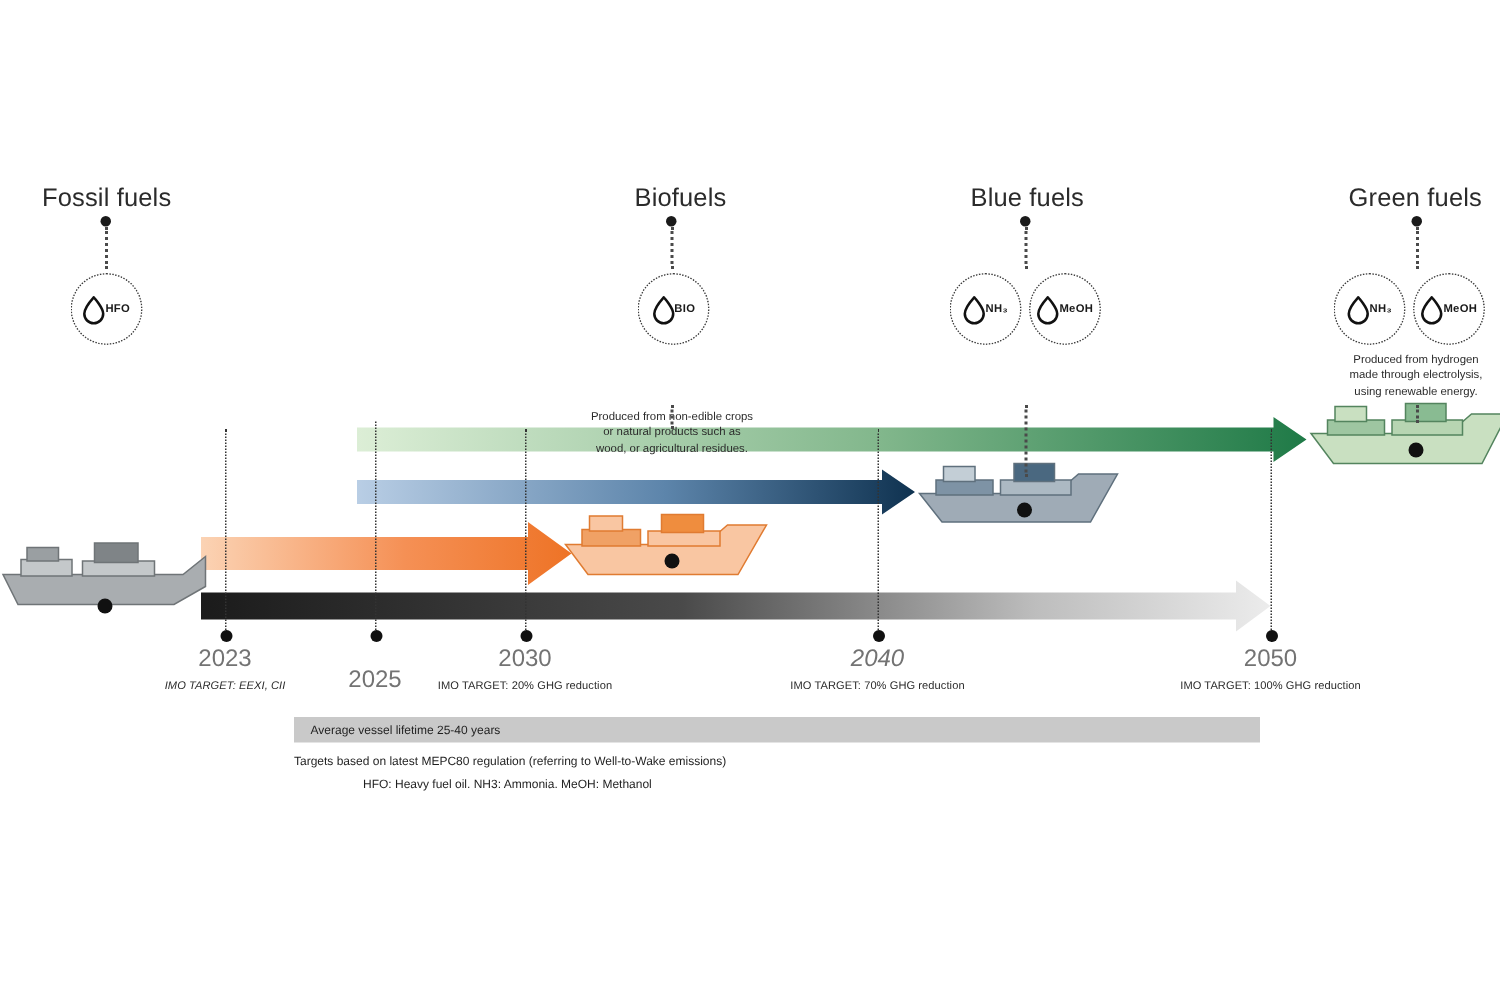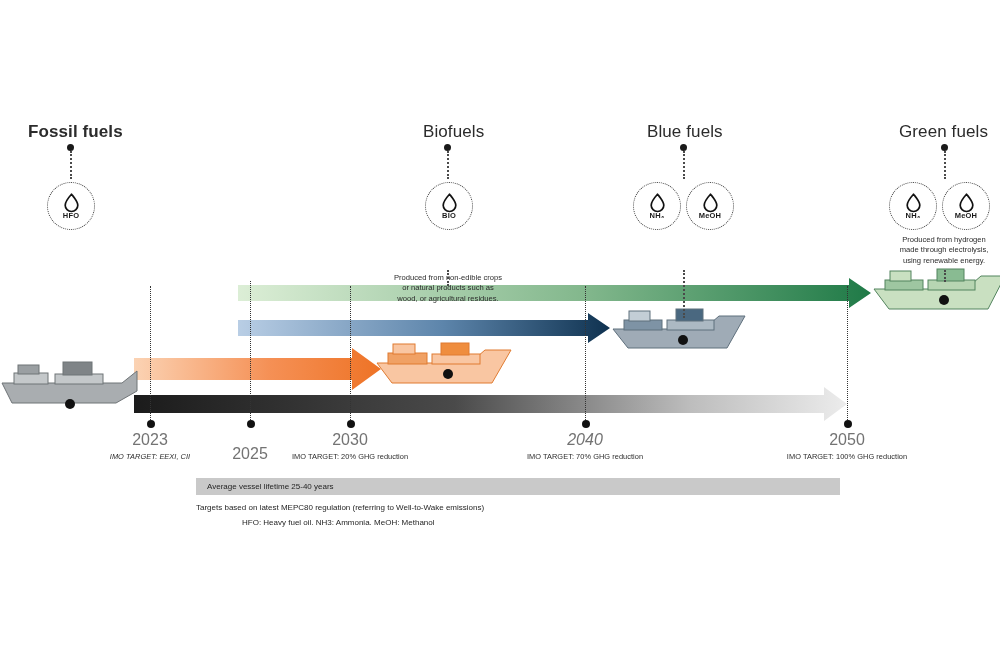--- a/index.html
+++ b/index.html
@@ -11,21 +11,21 @@
   
   .grp-title{font-size:17px;color:#2b2b2b;white-space:nowrap;letter-spacing:.1px;}
 
   
   .stem-dot{width:7px;height:7px;border-radius:50%;background:#1a1a1a;}
   .stem-line{width:0;border-left:2px dotted #4a4a4a;}
 
   
   .badge{width:46px;height:46px;border-radius:50%;
          border:1.6px dotted #3d3d3d;
-         display:flex;flex-direction:column;align-items:center;justify-content:center;}
+         display:flex;flex-direction:row;align-items:center;justify-content:center;}
   .badge svg{display:block;margin-bottom:0px;}
   .badge .blabel{font-size:7.5px;font-weight:700;color:#1a1a1a;line-height:8px;margin-top:0px;letter-spacing:.2px;}
 
   
   .desc{font-size:7.6px;line-height:10.4px;text-align:center;color:#2b2b2b;}
 
   
   .tick-line{width:0;border-left:1.6px dotted #333;}
   .tick-dot{width:8px;height:8px;border-radius:50%;background:#111;}
   .year{font-size:16px;color:#737373;text-align:center;white-space:nowrap;}
@@ -114,21 +114,21 @@
     <g>
       <polygon points="874,289 966,289 981,276 1005,276 988,309 889,309" fill="#c9e0c1" stroke="#53845e" stroke-width="1"></polygon>
       <rect x="885" y="280" width="38" height="10" fill="#9ec6a1" stroke="#53845e" stroke-width="1"></rect>
       <rect x="890" y="271" width="21" height="10" fill="#c9e0c1" stroke="#53845e" stroke-width="1"></rect>
       <rect x="928" y="280" width="47" height="10" fill="#b7d5b2" stroke="#53845e" stroke-width="1"></rect>
       <rect x="937" y="269" width="27" height="12" fill="#89bb92" stroke="#53845e" stroke-width="1"></rect>
       <circle cx="944" cy="300" r="5" fill="#111"></circle>
     </g>
   </svg>
 
-  <div class="abs grp-title" style="left:28px;top:122px;font-weight:bold;">Fossil fuels</div>
+  <div class="abs grp-title" style="left:28px;top:122px;">Fossil fuels</div>
   <div class="abs stem-dot" style="left:67px;top:144px;"></div>
   <div class="abs stem-line" style="left:70px;top:151px;height:28px;"></div>
   <div class="abs badge" style="left:47px;top:182px;">
     <span>
       <svg width="15" height="19" viewBox="0 0 15 19">
           <path d="M7.5 1.2 C7.5 1.2 1.2 8.2 1.2 12.2 A6.3 6.3 0 0 0 13.8 12.2 C13.8 8.2 7.5 1.2 7.5 1.2 Z" fill="none" stroke="#111" stroke-width="1.7" stroke-linejoin="round"></path>
         </svg>
     </span>
     <span class="blabel">HFO</span>
   </div>

